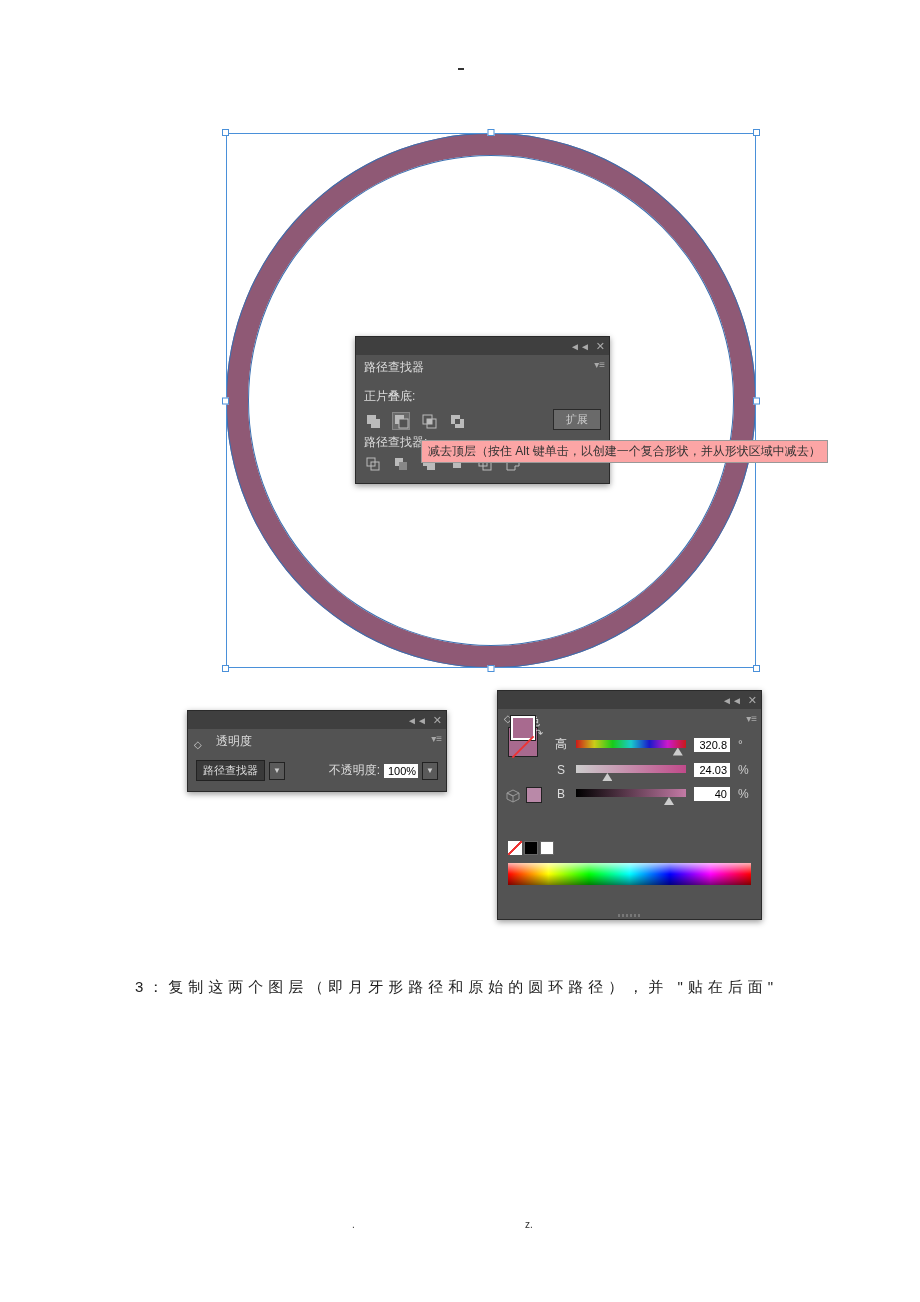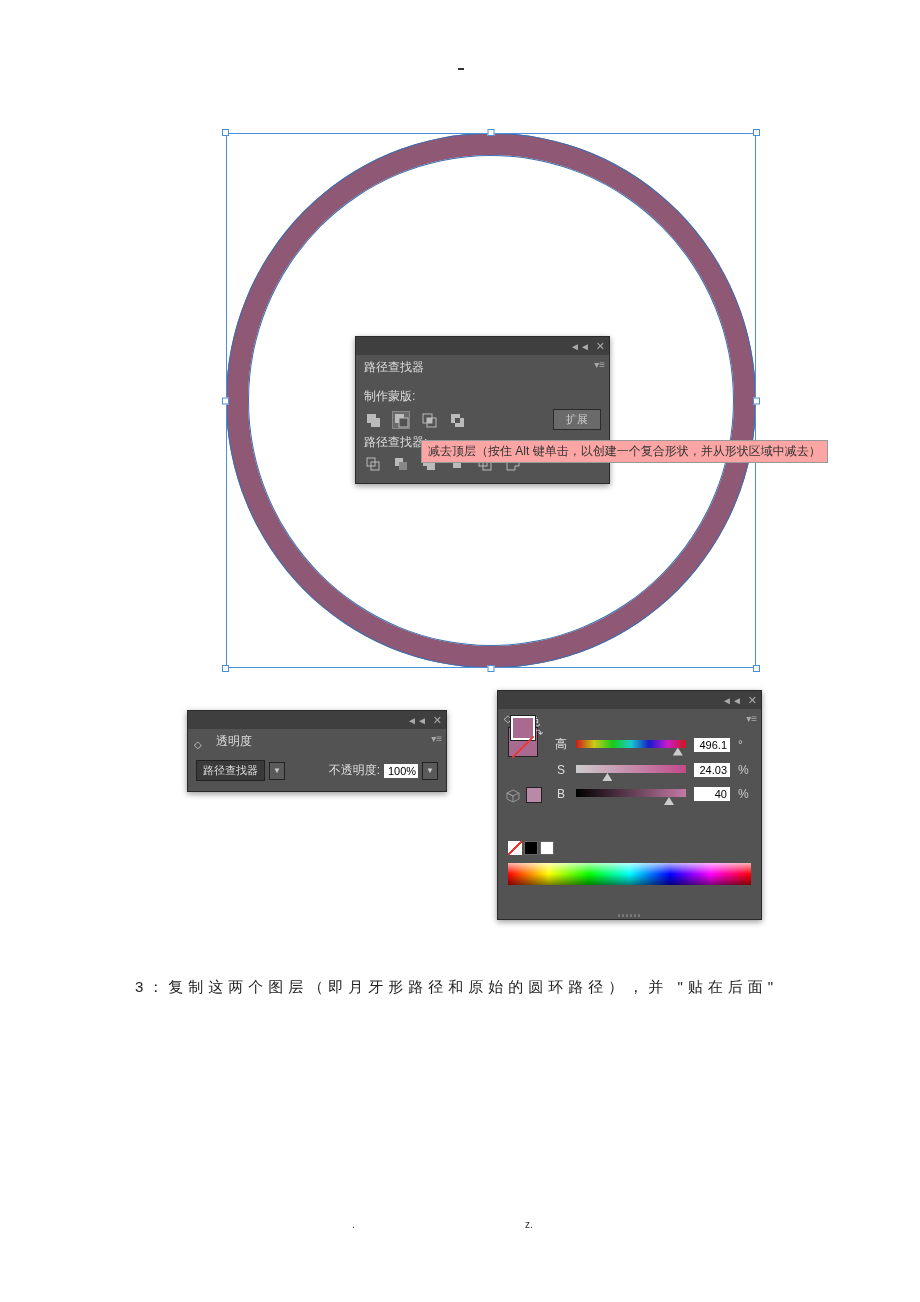--- a/index.html
+++ b/index.html
@@ -26,21 +26,21 @@
     
     
     .panel { position: absolute; background: #535353; border: 1px solid #2a2a2a; color: #ddd; font-size: 12px; box-shadow: 0 2px 6px rgba(0,0,0,.4); }
     .pf { left: 355px; top: 336px; width: 255px; }
     .panel-head { height: 18px; background: #3f3f3f; display: flex; justify-content: flex-end; align-items: center; padding: 0 4px; gap: 6px; }
     .collapse-ico { color: #aaa; font-size: 10px; }
     .close-ico { color: #aaa; font-size: 11px; }
     .panel-tab { padding: 4px 8px; }
     .panel-body { padding: 4px 8px 10px; }
     .row-label { margin: 4px 0 2px; }
-    .icon-row { display: flex; align-items: center; gap: 10px; margin-top: 4px; }
+    .icon-row { display: flex; align-items: flex-end; gap: 10px; margin-top: 4px; }
     .pf-icon { width: 18px; height: 18px; display: flex; align-items: center; justify-content: center; }
     .pf-icon.active { background: #6a6a6a; box-shadow: inset 0 0 0 1px #888; }
     .expand-btn { margin-left: auto; background: #6a6a6a; border: 1px solid #2a2a2a; color: #ccc; padding: 2px 12px; font-size: 11px; cursor: default; }
     .menu-ico { position: absolute; right: 4px; top: 22px; color: #aaa; font-size: 10px; }
     
     
     .tooltip { position: absolute; left: 421px; top: 440px; background: #fca5a5; border: 1px solid #999; padding: 2px 6px; font-size: 12px; color: #333; white-space: nowrap; z-index: 10; }
     
     
     .trans { left: 187px; top: 710px; width: 260px; }
@@ -117,21 +117,21 @@
 </div>
 
 <div class="panel pf">
   <div class="panel-head">
     <span class="collapse-ico">◄◄</span>
     <span class="close-ico">✕</span>
   </div>
   <div class="panel-tab">路径查找器</div>
   <span class="menu-ico">▾≡</span>
   <div class="panel-body">
-    <div class="row-label">制作蒙版:</div>
+    <div class="row-label">正片叠底:</div>
     <div class="icon-row">
       <div class="pf-icon">
           <svg width="16" height="16">
             <rect x="2" y="2" width="9" height="9" fill="#bbb"></rect>
             <rect x="6" y="6" width="9" height="9" fill="#bbb"></rect>
           </svg>
         </div>
       <div class="pf-icon active">
           <svg width="16" height="16">
             <rect x="2" y="2" width="9" height="9" fill="#bbb"></rect>
@@ -237,21 +237,21 @@
   </div>
   <div class="sw2"></div>
 
   <div class="hsb-rows">
     <div class="hsb-row">
       <span class="hsb-lbl">高</span>
       <div class="slider-wrap">
         <div class="slider-track" style="background:linear-gradient(90deg,#f00,#ff0,#0f0,#0ff,#00f,#f0f,#f00);opacity:.7"></div>
         <div class="slider-thumb" style="left:88%"></div>
       </div>
-      <span class="val-box">496.1</span>
+      <span class="val-box">320.8</span>
       <span class="unit">°</span>
     </div>
     <div class="hsb-row">
       <span class="hsb-lbl">S</span>
       <div class="slider-wrap">
         <div class="slider-track" style="background:linear-gradient(90deg,#ccc,#c04a8a)"></div>
         <div class="slider-thumb" style="left:24%"></div>
       </div>
       <span class="val-box">24.03</span>
       <span class="unit">%</span>

